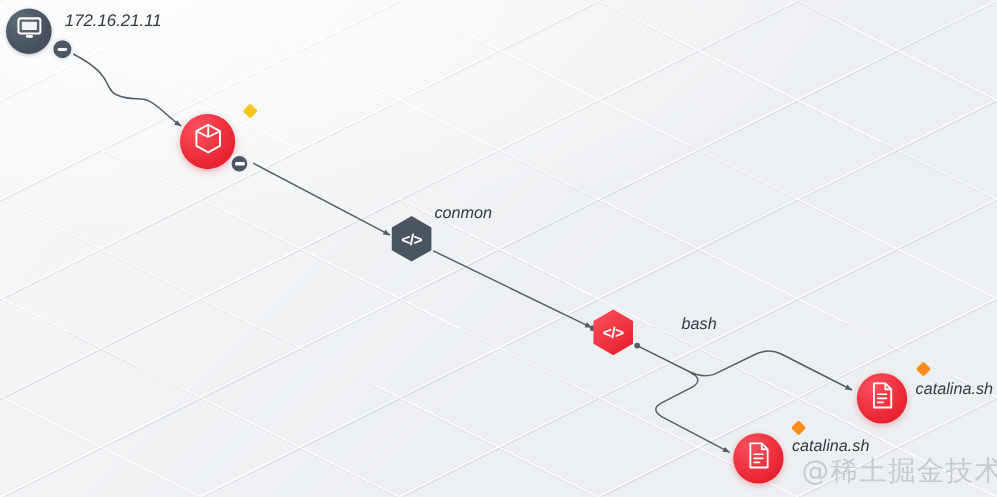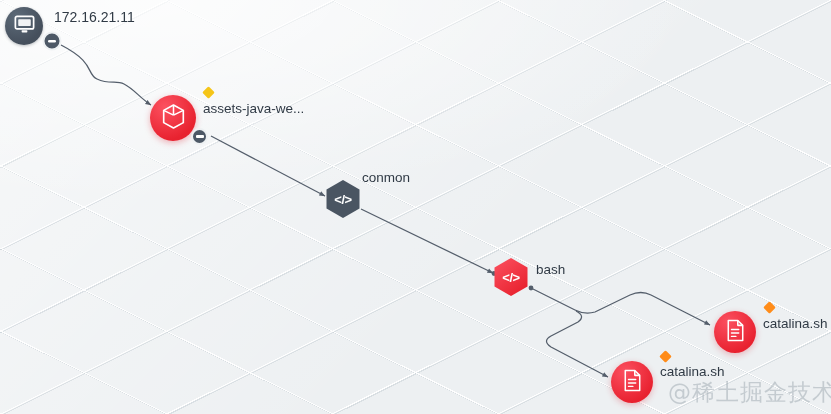--- a/index.html
+++ b/index.html
@@ -70,21 +70,21 @@
   }
   .badge-minus i {
     display:block; width:8px; height:2.5px; background:#fff; border-radius:1px;
   }
   .diamond {
     position:absolute; width:9px; height:9px; transform:rotate(45deg);
     border-radius:1.5px;
   }
   .label {
     position:absolute; white-space:nowrap;
-    font-size:13.5px; color:#303a45; font-family:"Liberation Sans", sans-serif;
+    font-size:13.5px; color:#303a45; font-family:"Liberation Sans", sans-serif;font-style:italic;
   }
   .watermark {
     position:absolute; white-space:nowrap;
     font-size:23px; color:rgba(140,152,163,0.42);
     font-family:"DejaVu Sans", sans-serif;
     letter-spacing:1px;
   }
 </style>
 </head>
 <body>
@@ -145,21 +145,20 @@
           <path d="M13 2 L23.2 7.6 L23.2 20.4 L13 26 L2.8 20.4 L2.8 7.6 Z" fill="none" stroke="#fff" stroke-width="1.7" stroke-linejoin="round"></path>
           <path d="M13 2 L13 12.6 M13 12.6 L23.2 7.6 M13 12.6 L2.8 7.6" fill="none" stroke="#fff" stroke-width="1.6" stroke-linejoin="round"></path>
         </svg>
       </span>
       <div class="badge-minus" style="right:-12px; bottom:-4px;">
           <i></i>
         </div>
     </div>
   </div>
   <div class="diamond" style="left:204px; top:88px; background:#f5c518;"></div>
-  <div class="label" style="left:203px; top:101px;">assets-java-we...</div>
 
   <div class="node" style="left:325px; top:179px;">
     <div class="hex">
       <svg width="36" height="40" viewBox="0 0 36 40">
         <path d="M18 1 L34.5 10.5 L34.5 29.5 L18 39 L1.5 29.5 L1.5 10.5 Z" fill="#4a5562"></path>
       </svg>
       <span class="glyph">&lt;/&gt;</span>
     </div>
   </div>
   <div class="label" style="left:362px; top:170px;">conmon</div>
@@ -171,21 +170,21 @@
           <linearGradient id="hexRed" x1="0" y1="0" x2="0.7" y2="1">
             <stop offset="0%" stop-color="#fc5160"></stop>
             <stop offset="100%" stop-color="#e8222f"></stop>
           </linearGradient>
         </defs>
         <path d="M18 1 L34.5 10.5 L34.5 29.5 L18 39 L1.5 29.5 L1.5 10.5 Z" fill="url(#hexRed)"></path>
       </svg>
       <span class="glyph">&lt;/&gt;</span>
     </div>
   </div>
-  <div class="label" style="left:536px; top:262px;text-align:right;">bash</div>
+  <div class="label" style="left:568px; top:262px;text-align:right;">bash</div>
 
   <div class="node" style="left:714px; top:311px;">
     <div class="circ file-circ">
       <span>
         <svg width="19" height="23" viewBox="0 0 20 24">
           <path d="M2.4 1.4 L12.4 1.4 L17.6 6.6 L17.6 22.6 L2.4 22.6 Z" fill="none" stroke="#fff" stroke-width="1.6" stroke-linejoin="round"></path>
           <path d="M12.4 1.4 L12.4 6.6 L17.6 6.6" fill="none" stroke="#fff" stroke-width="1.6" stroke-linejoin="round"></path>
           <path d="M5.8 11 L13.4 11 M5.8 14.6 L13.4 14.6 M5.8 18.2 L10.4 18.2" stroke="#fff" stroke-width="1.5" stroke-linecap="round"></path>
         </svg>
       </span>

